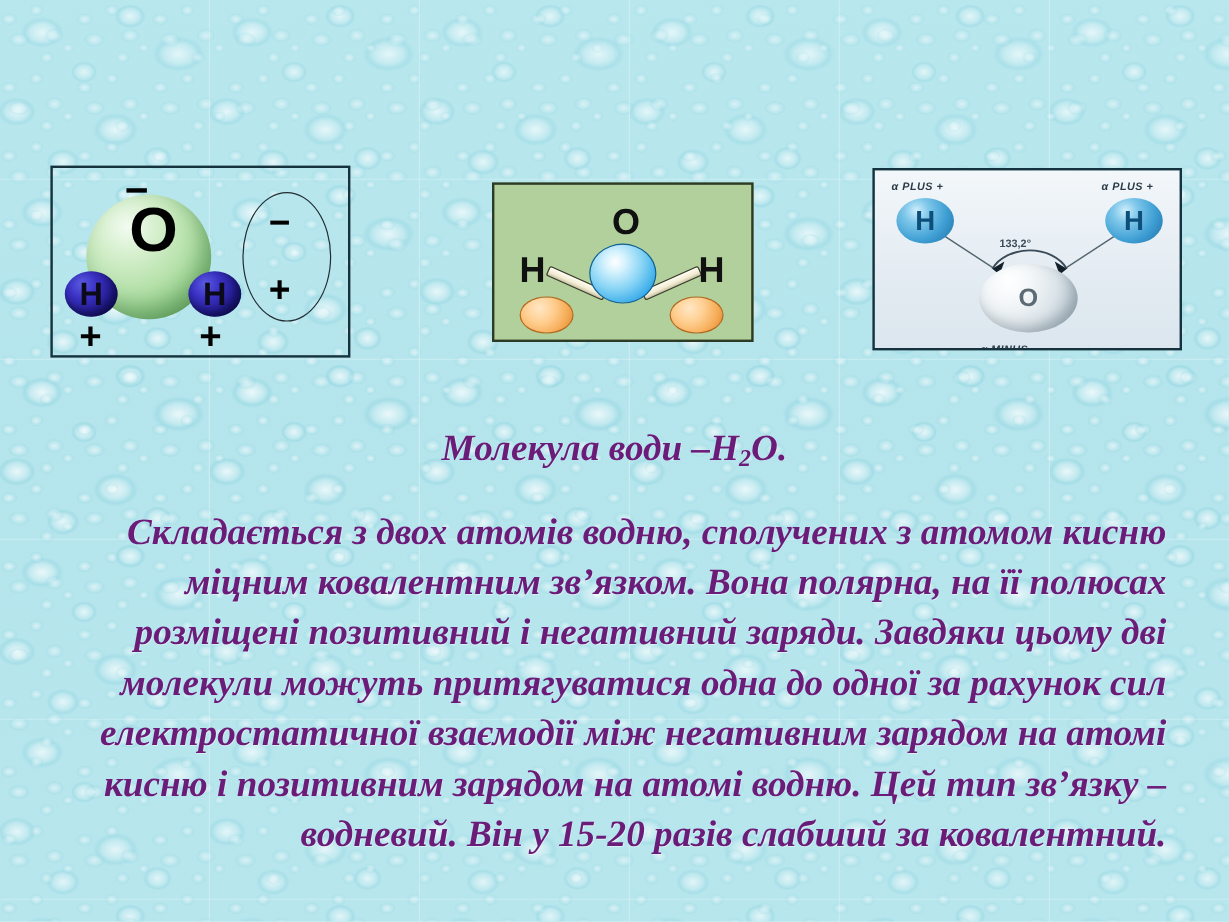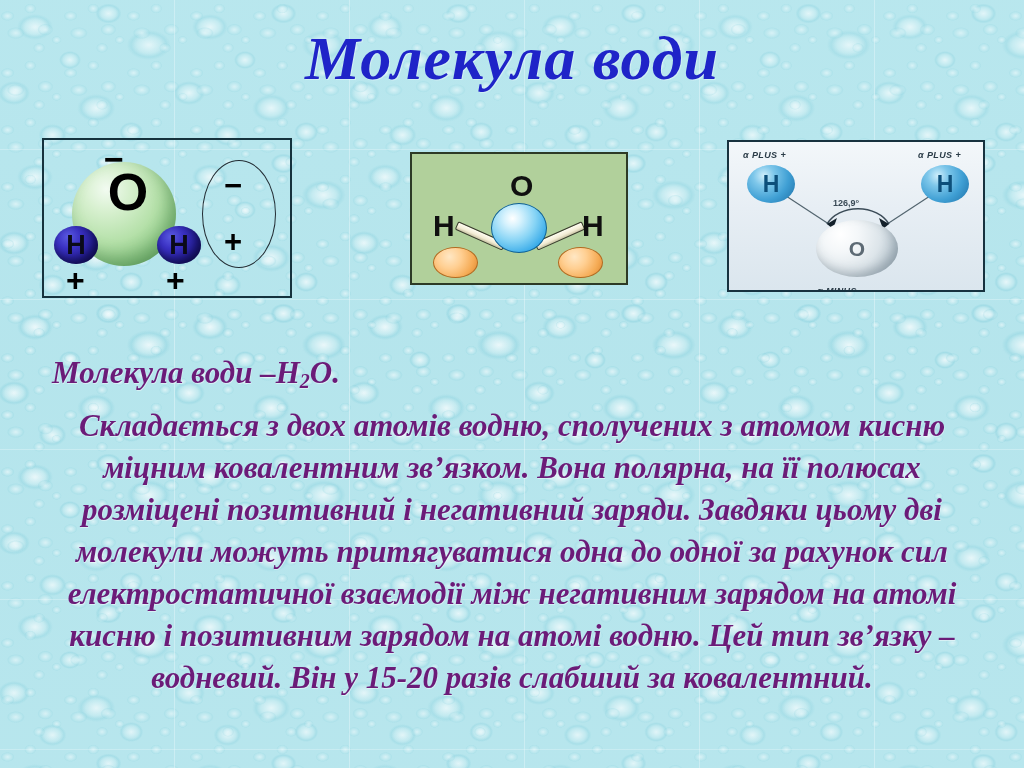--- a/index.html
+++ b/index.html
@@ -331,46 +331,45 @@
     width: 920px;
     font-family: "Liberation Serif", serif;
     font-style: italic;
     font-weight: bold;
     font-size: 31px;
     line-height: 42px;
     color: #6b1b78;
     text-shadow: 0.5px 0.5px 0 rgba(255,255,255,0.45);
   }
   #body-text .heading {
-    text-align: left;
-    margin-bottom: 8px;
+    text-align: center;
+    margin-bottom: 24px;
     white-space: nowrap;
   }
   #body-text .heading sub {
     font-size: 20px;
     vertical-align: baseline;
     position: relative;
     top: 5px;
   }
   #body-text .para {
-    text-align: center;
+    text-align: right;
     font-style: italic;
   }
 </style>
 </head>
 <body>
 
 <div id="slide">
 
   <div class="bg-layer bg-base"></div>
   <div class="bg-layer bg-fine"></div>
   <div class="bg-layer bg-seams"></div>
   <div class="bg-layer bg-tint"></div>
 
-  <div id="title">Молекула води</div>
 
   <div id="fig1">
     <div class="o-sphere"></div>
     <div class="o-letter">O</div>
     <div class="h-sphere h-left"></div>
     <div class="h-sphere h-right"></div>
     <div class="h-letter hl-left">H</div>
     <div class="h-letter hl-right">H</div>
     <div class="sign minus-top">−</div>
     <div class="sign plus-bl">+</div>
@@ -401,21 +400,21 @@
     </svg>
     <div class="h-sphere h-left"></div>
     <div class="h-sphere h-right"></div>
     <div class="h-letter hl-left">H</div>
     <div class="h-letter hl-right">H</div>
     <div class="o-sphere"></div>
     <div class="o-letter">O</div>
     <div class="cap cap-pl-left">α PLUS +</div>
     <div class="cap cap-pl-right">α PLUS +</div>
     <div class="cap cap-minus">α MINUS −</div>
-    <div class="cap-angle">126,9°</div>
+    <div class="cap-angle">133,2°</div>
   </div>
 
   <div id="body-text">
     <div class="heading"><span>Молекула води –H</span><sub>2</sub><span>O.</span></div>
     <div class="para">Складається з двох атомів водню, сполучених з атомом кисню міцним ковалентним зв’язком. Вона полярна, на її полюсах розміщені позитивний і негативний заряди. Завдяки цьому дві молекули можуть притягуватися одна до одної за рахунок сил електростатичної взаємодії між негативним зарядом на атомі кисню і позитивним зарядом на атомі водню. Цей тип зв’язку – водневий. Він у 15-20 разів слабший за ковалентний.</div>
   </div>
 
 </div>
 
 </body></html>

